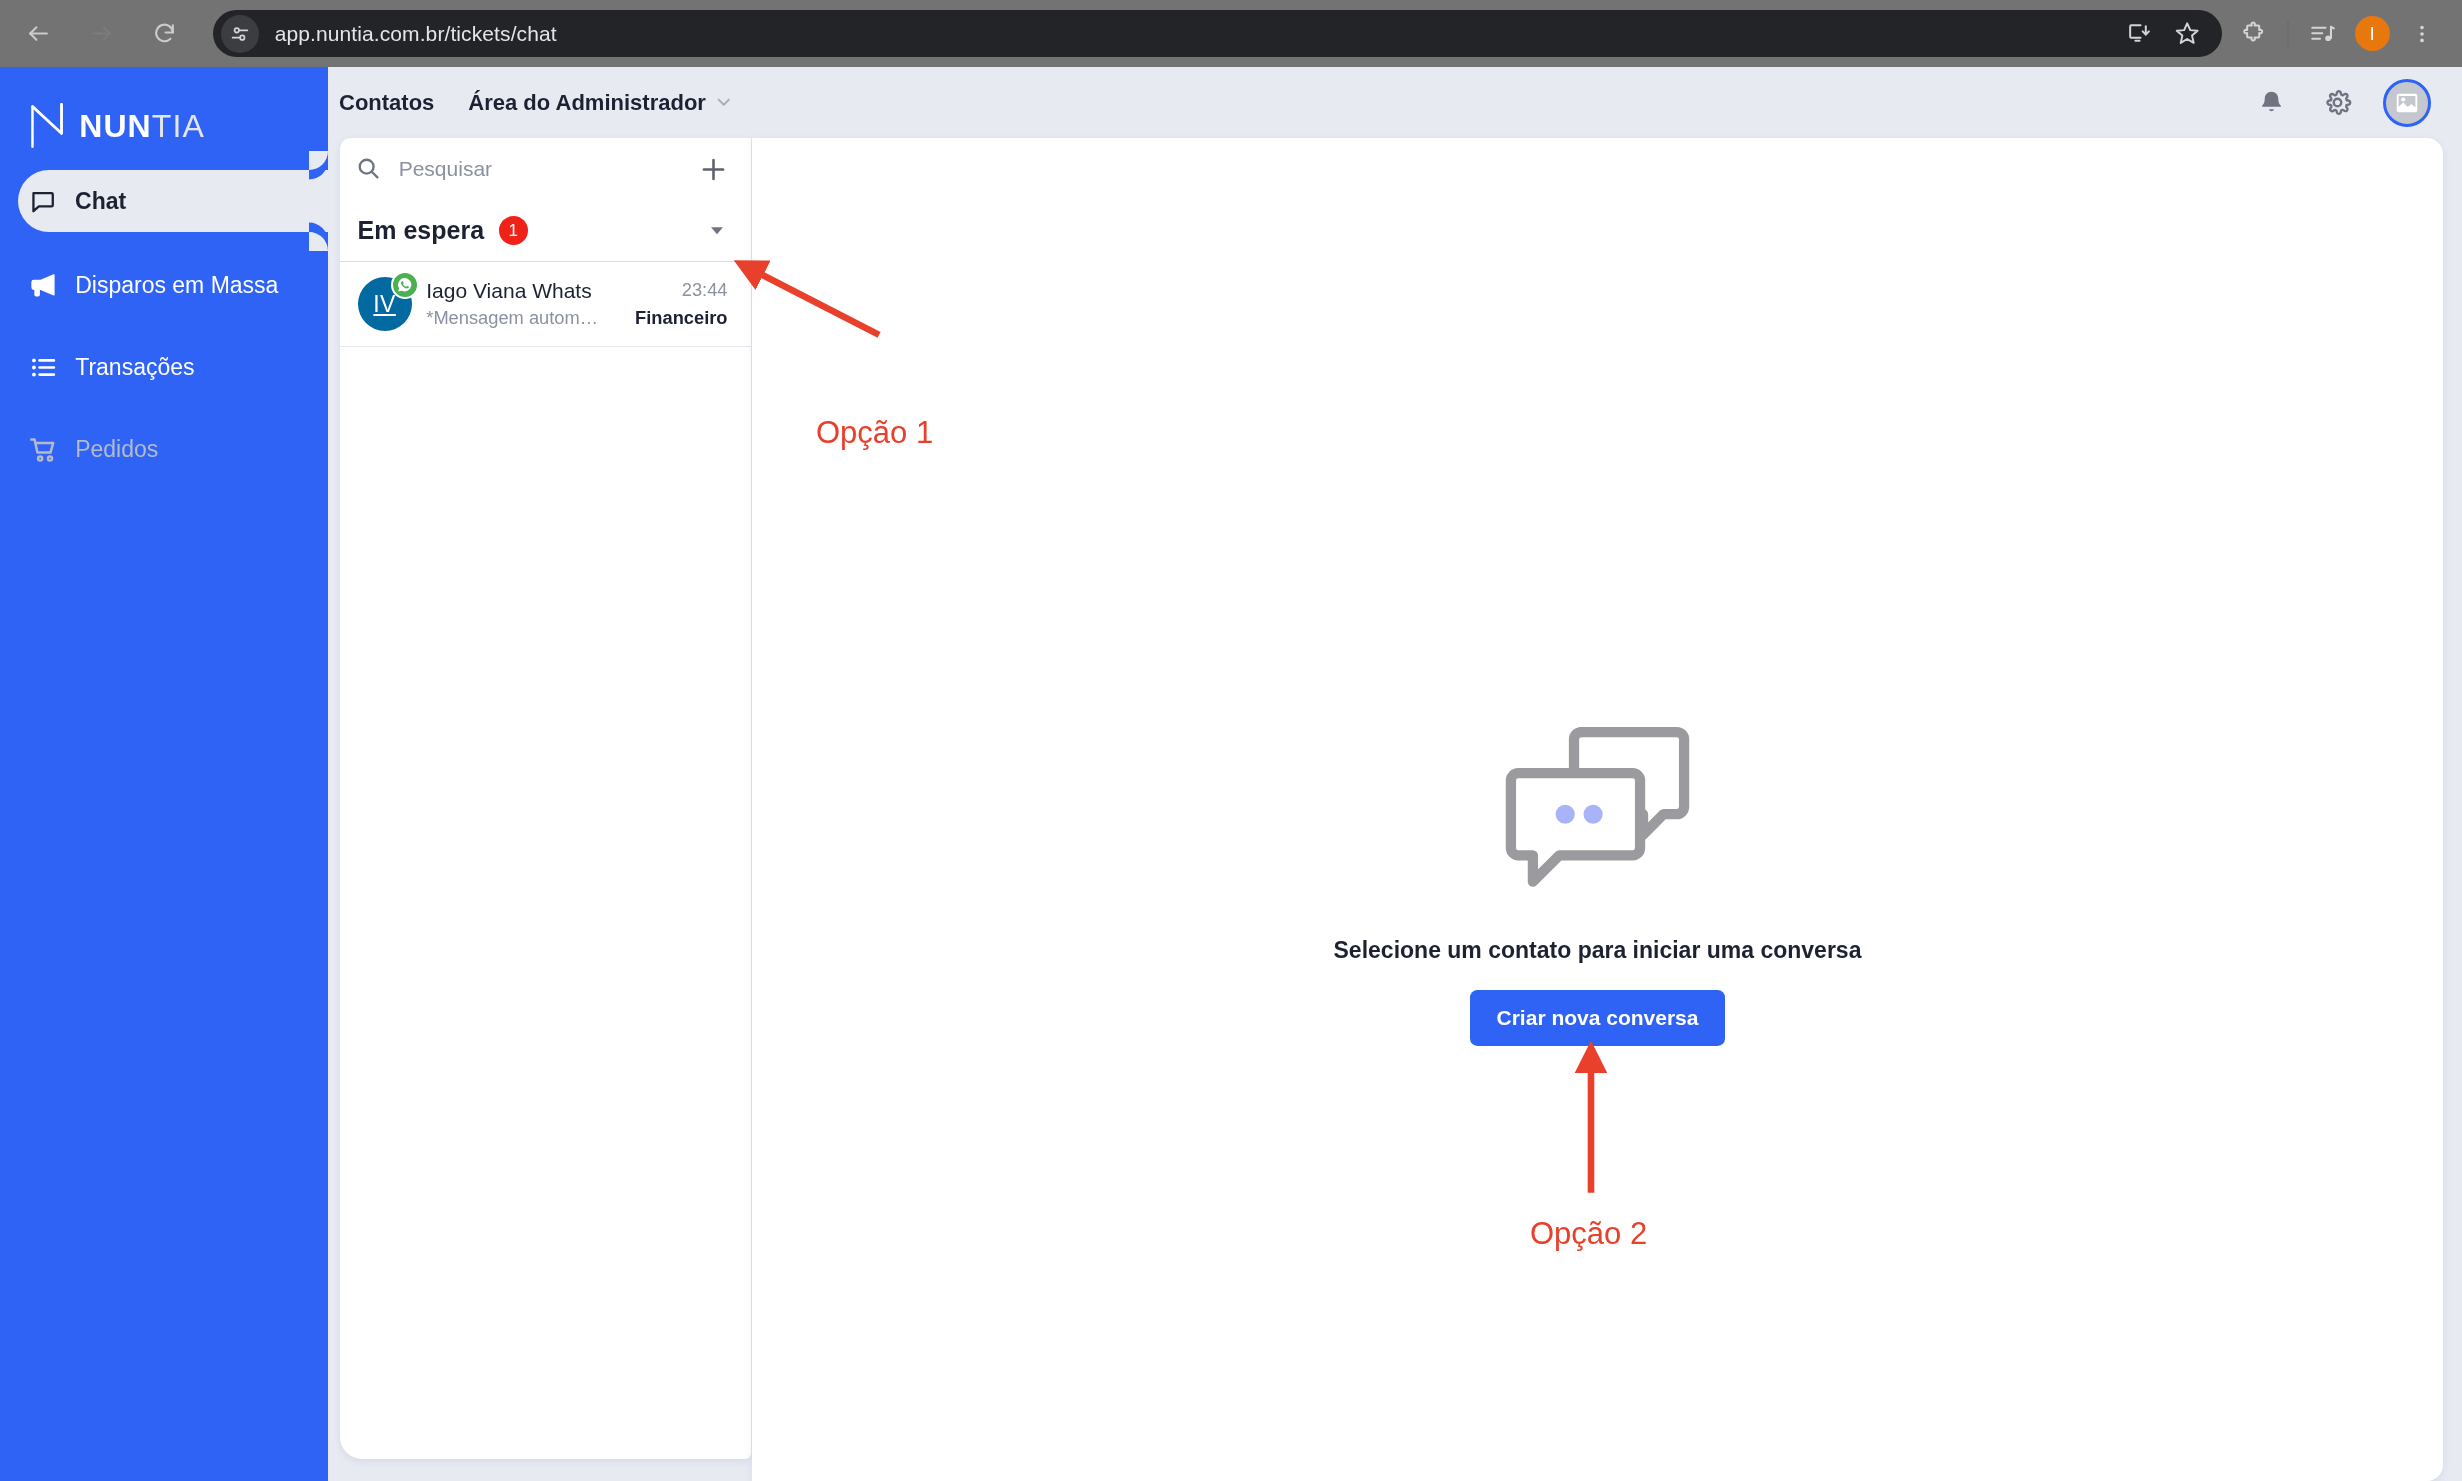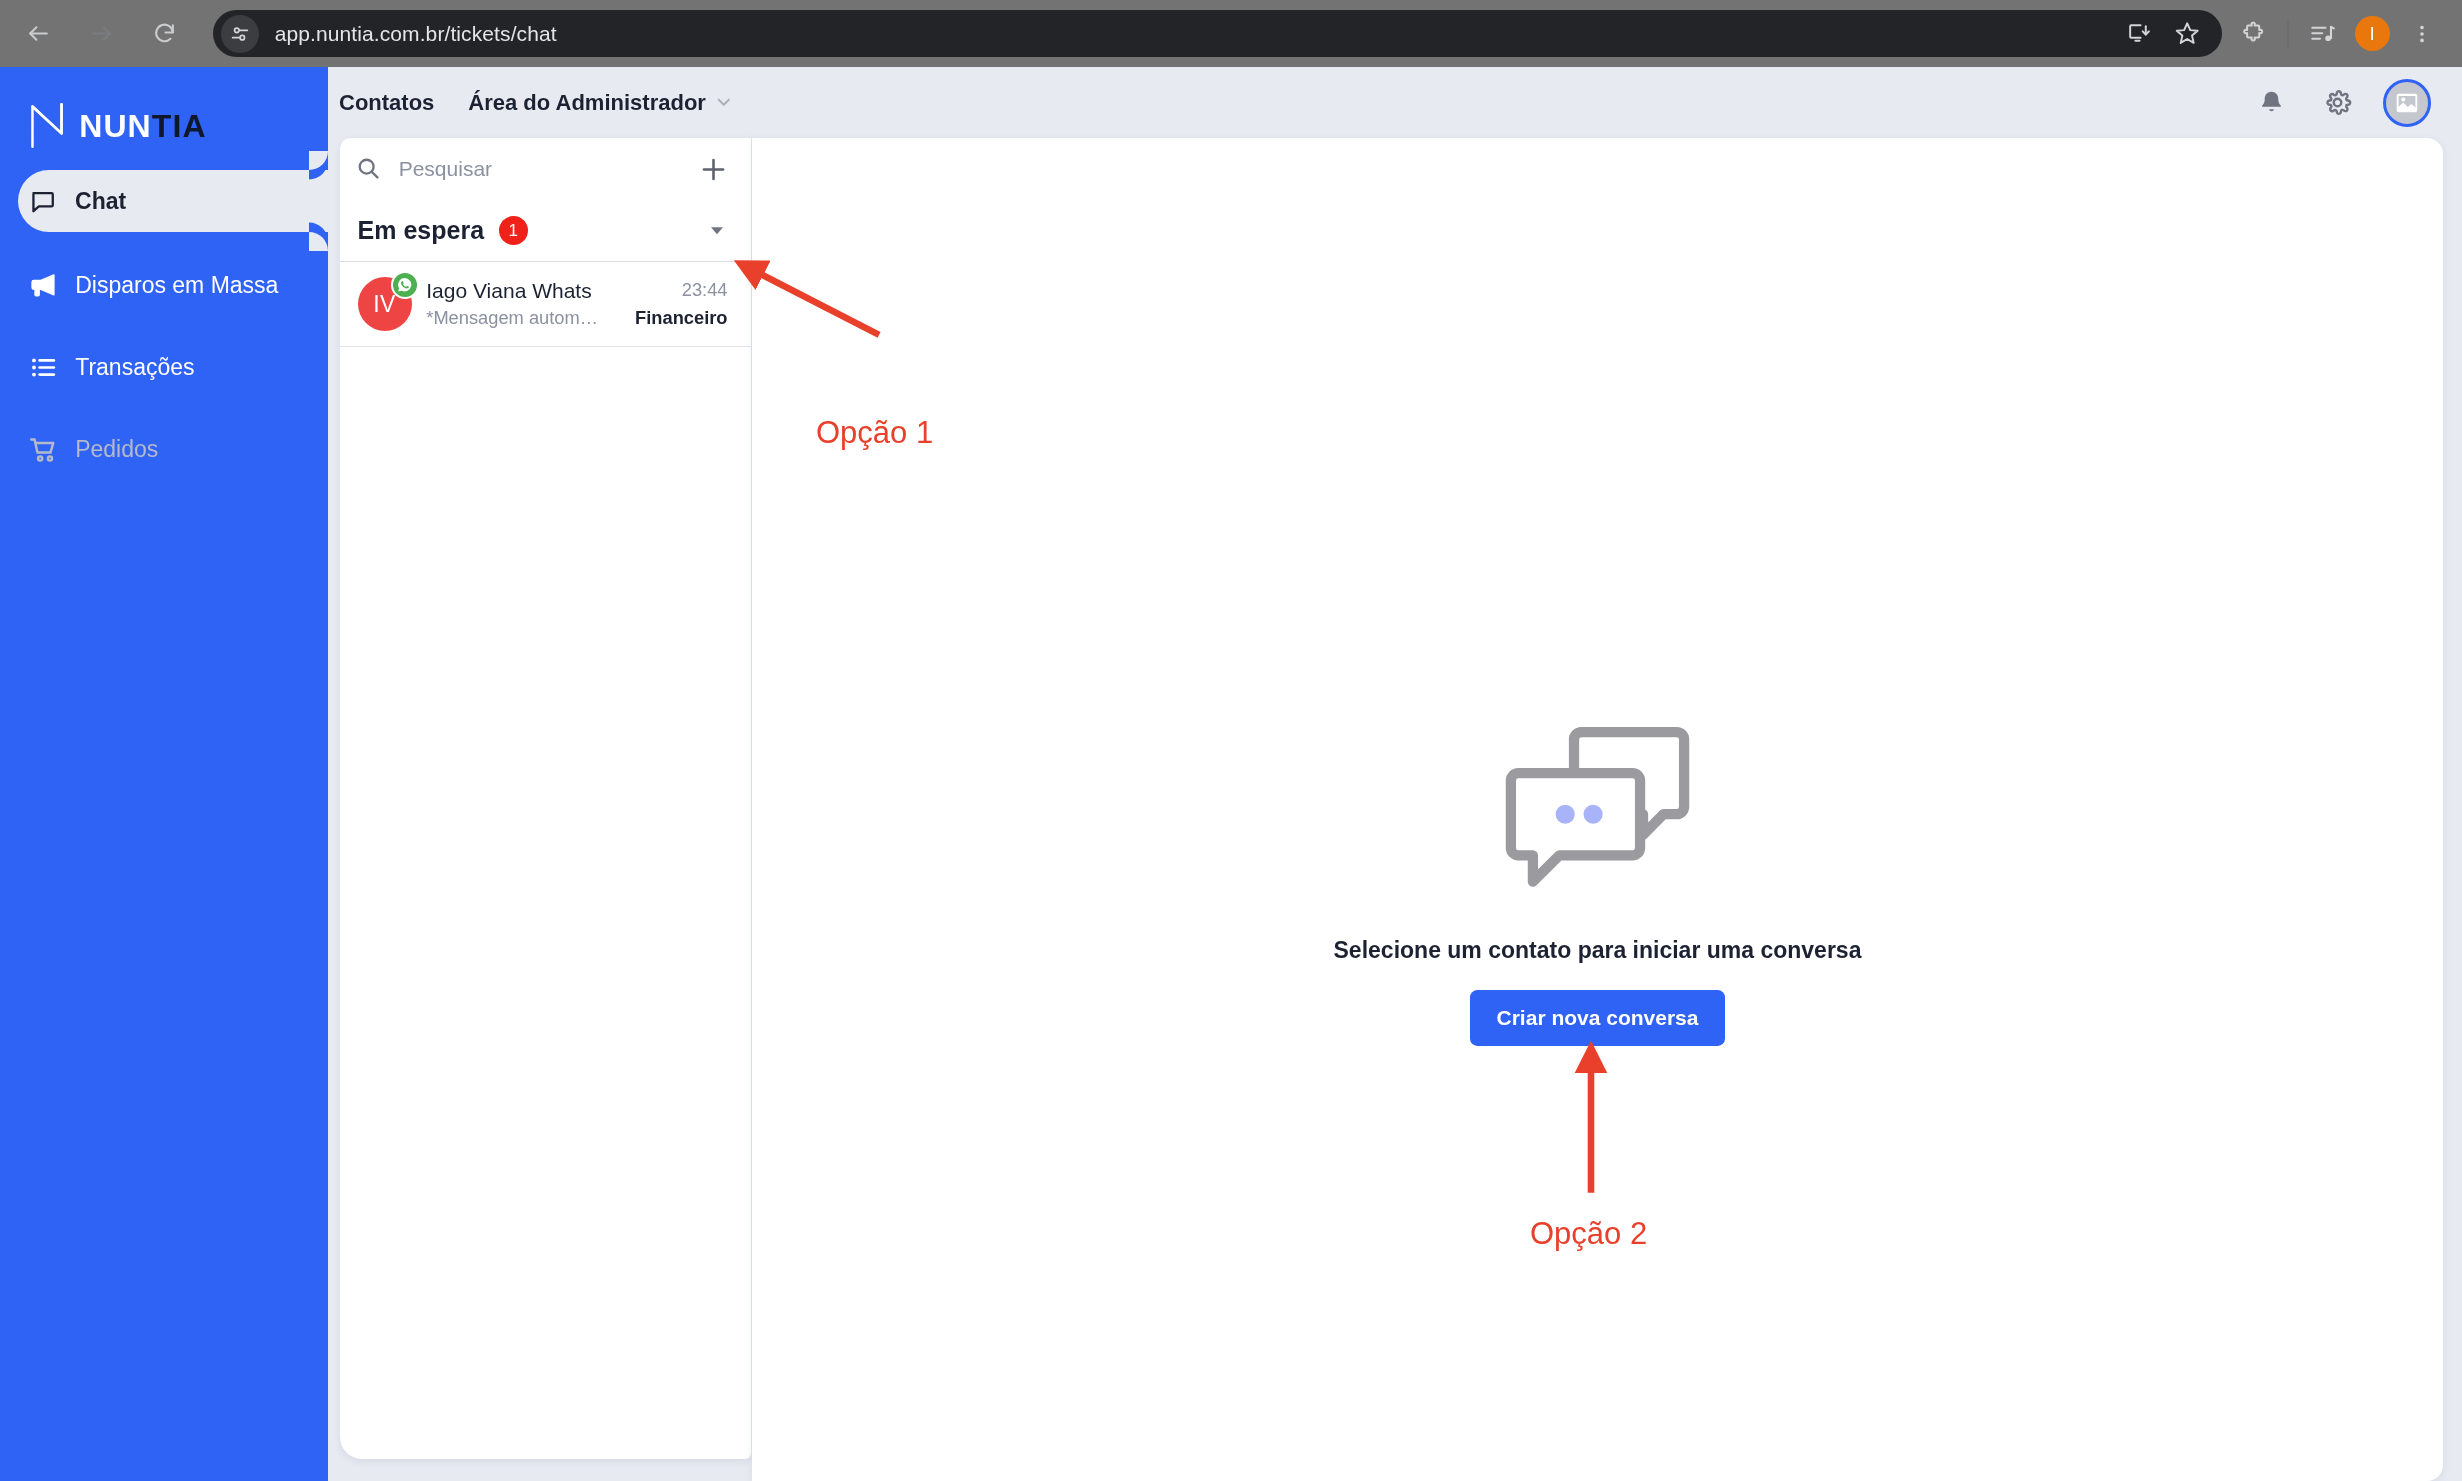--- a/index.html
+++ b/index.html
@@ -91,21 +91,21 @@
     display: flex; align-items: center;
     padding: 37px 0 0 28px;
     height: 81px;
   }
   #logo-mark { margin-right: 13.2px; }
   #logo-text {
     font-size: 32px; letter-spacing: 1.1px;
     color: #ffffff; font-weight: 300;
   }
   #logo-text .b { font-weight: 700; }
-  #logo-text .l { font-weight: 700; color: #0f172a; }
+  #logo-text .l { font-weight: 400; color: #e5e5e5; }
 
   .nav-list { margin-top: 22px; }
   .nav-item {
     position: relative;
     display: flex; align-items: center;
     height: 57px;
     padding-left: 28px;
     color: #ffffff;
     font-size: 23px;
     font-weight: 400;
@@ -215,24 +215,25 @@
 
   .contact-row {
     display: flex; align-items: center;
     height: 85px;
     padding: 0 23.5px 0 17.6px;
     border-bottom: 1.5px solid #e2e5ea;
   }
   .contact-avatar-wrap { position: relative; flex: 0 0 auto; }
   .contact-avatar {
     width: 54px; height: 54px; border-radius: 50%;
-    background: #ef4444;
+    background: #0369a1;
     color: #ffffff; font-size: 23px; font-weight: 500;
     display: flex; align-items: center; justify-content: center;
     letter-spacing: 0.4px;
+    text-decoration: underline;
   }
   .wa-badge {
     position: absolute; top: -5.9px; right: -7.3px;
     width: 28px; height: 28px; border-radius: 50%;
     background: #4caf50; border: 2.2px solid #ffffff;
     display: flex; align-items: center; justify-content: center;
   }
   .contact-main { margin-left: 14.7px; flex: 1 1 auto; min-width: 0; }
   .contact-name {
     font-size: 21px; font-weight: 500; color: #1d2233;

